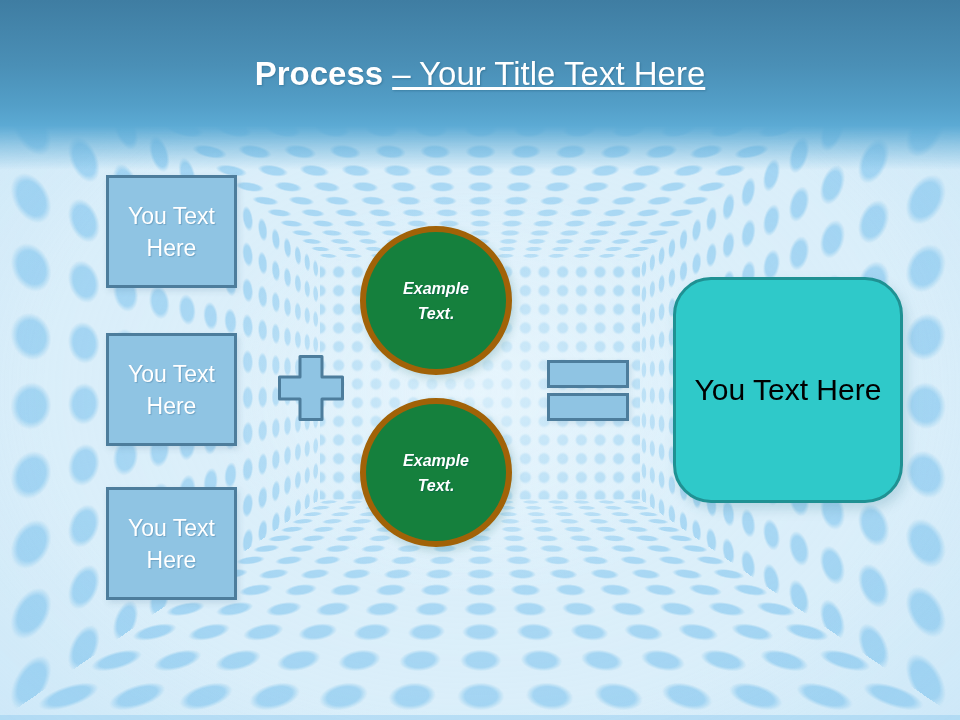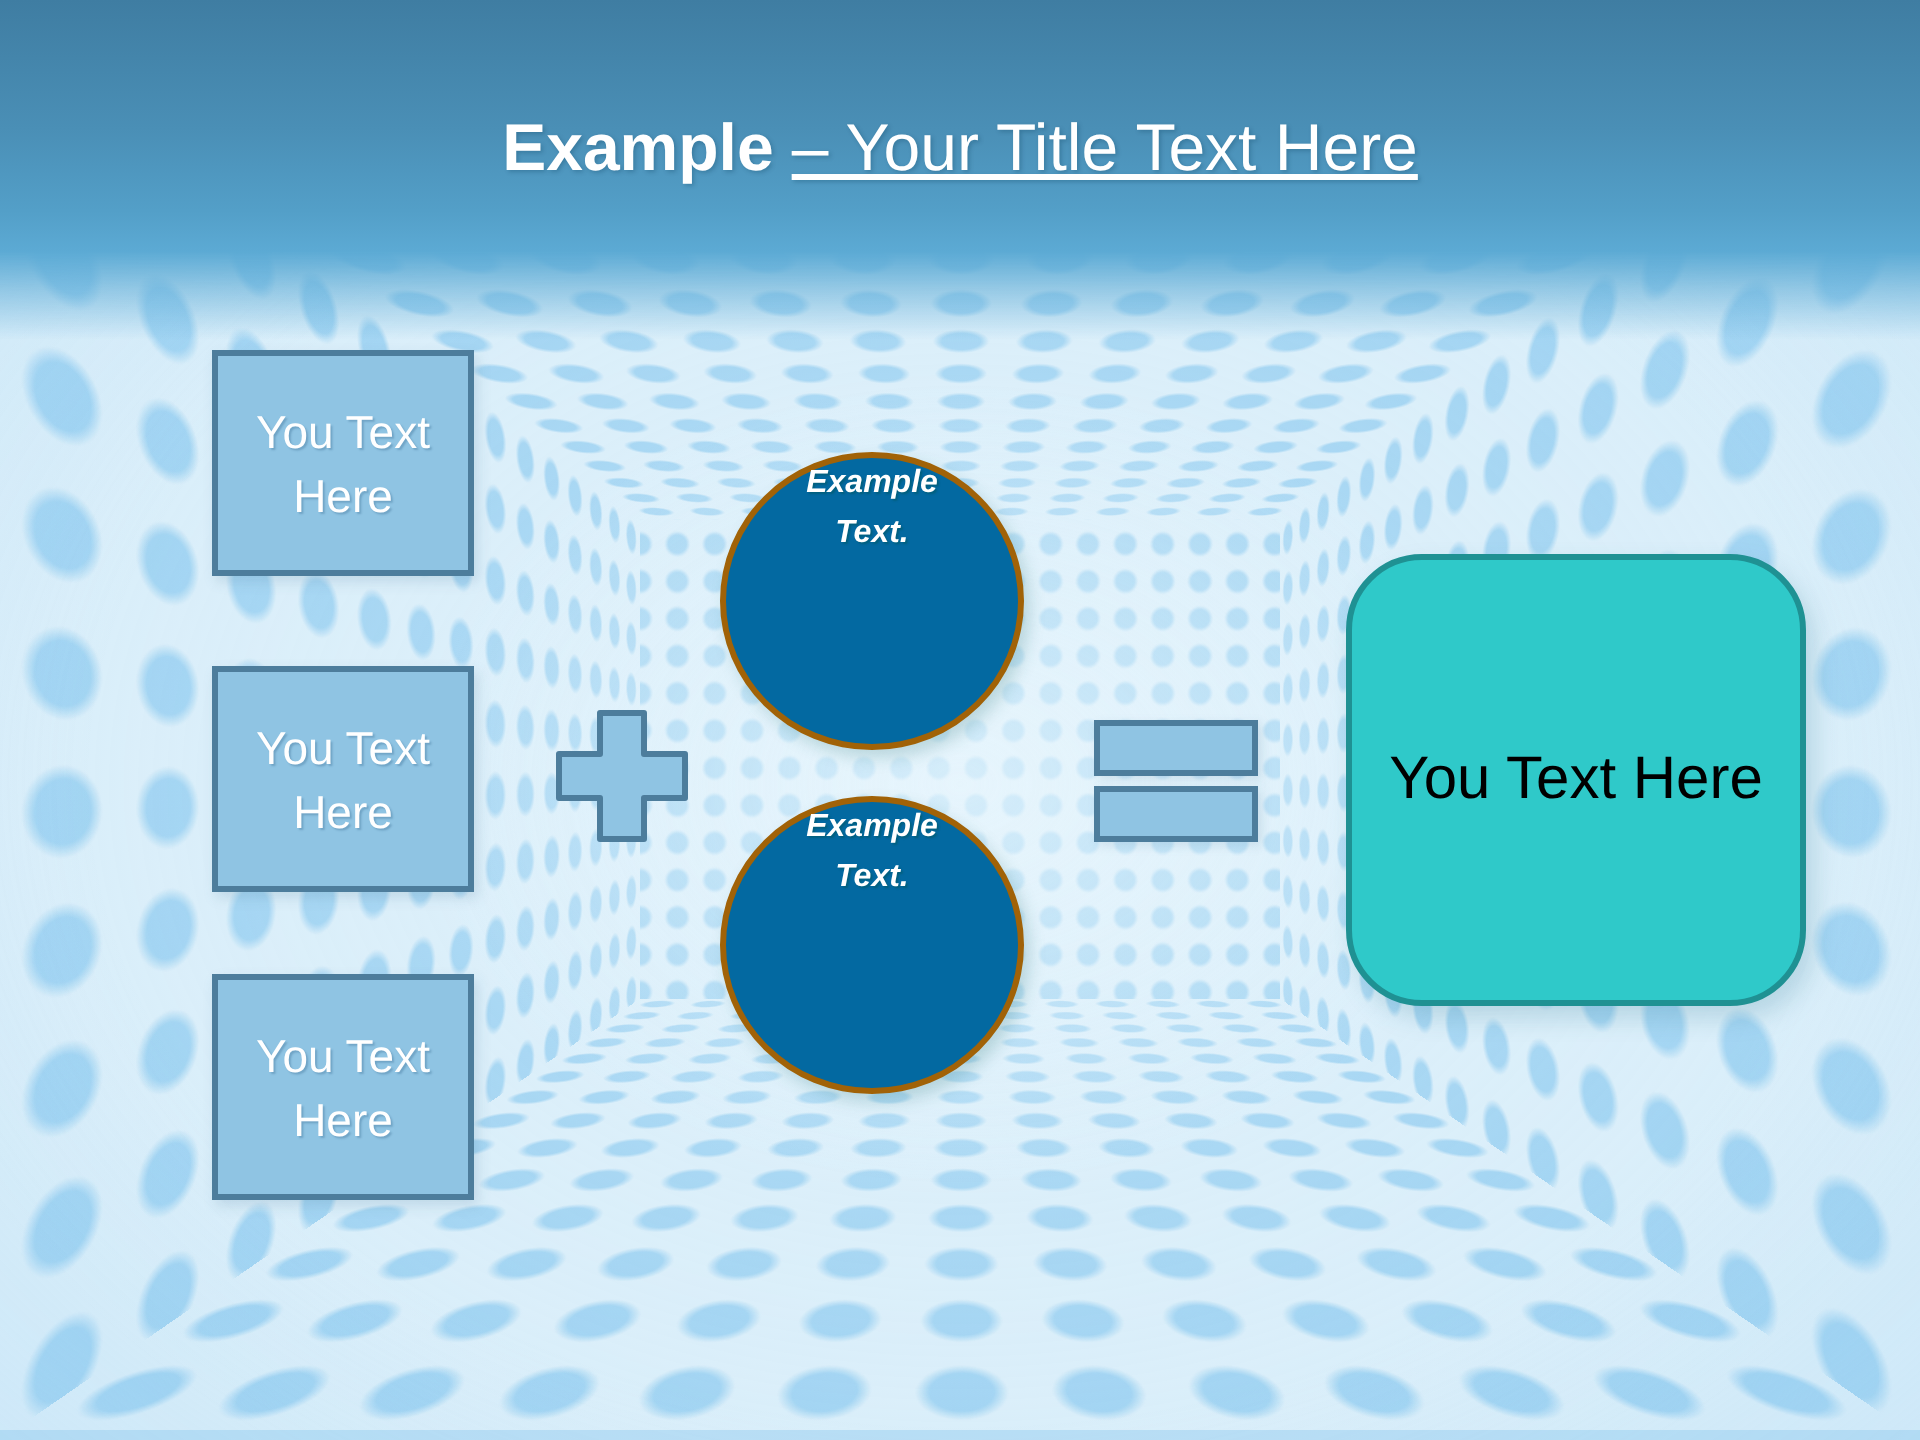--- a/index.html
+++ b/index.html
@@ -69,22 +69,22 @@
   
   .plus-wrap { position:absolute; left:277px; top:354px; width:68px; height:68px; }
   .equals-wrap { position:absolute; left:547px; top:360px; width:82px; height:61px;
     display:flex; flex-direction:column; justify-content:space-between; }
   .equals-bar { width:82px; height:28px; box-sizing:border-box;
     background:#8fc4e3; border:3px solid #4d7d9c;
     box-shadow:2px 2px 5px rgba(70,115,150,0.15); }
 
   
   .ex-circle { position:absolute; width:152px; height:149px; border-radius:50%;
-    box-sizing:border-box; background:#0369a1; border:3px solid #a16207;
-    display:flex; justify-content:center; text-align:center;
+    box-sizing:border-box; background:#15803d; border:6px solid #a16207;
+    display:flex; align-items:center; justify-content:center; text-align:center;
     box-shadow:3px 4px 8px rgba(30,110,110,0.22); }
   .ex-circle.c1 { left:360px; top:226px; }
   .ex-circle.c2 { left:360px; top:398px; }
   .ex-circle .lbl { color:#ffffff; font-size:16px; font-weight:700; font-style:italic;
     line-height:25px; width:88px; text-shadow:1px 1px 1px rgba(0,85,85,0.45); }
 
   
   .result-box { position:absolute; left:673px; top:277px; width:230px; height:226px;
     box-sizing:border-box; background:#2fc9c9; border:3px solid #1f9193; border-radius:38px;
     display:flex; align-items:center; justify-content:center; text-align:center;
@@ -102,21 +102,21 @@
     <div class="face wall ceil"></div>
     <div class="face wall floor"></div>
     <div class="face back"></div>
   </div>
   <div class="center-glow"></div>
   <div class="vignette"></div>
   <div class="bottom-strip"></div>
 
   <div class="header">
     <div class="title">
-      <span class="kw">Example</span><span class="rest">– Your Title Text Here</span>
+      <span class="kw">Process</span><span class="rest">– Your Title Text Here</span>
     </div>
   </div>
 
   <div class="input-box b1">
     <span class="lbl">You Text Here</span>
   </div>
   <div class="input-box b2">
     <span class="lbl">You Text Here</span>
   </div>
   <div class="input-box b3">

